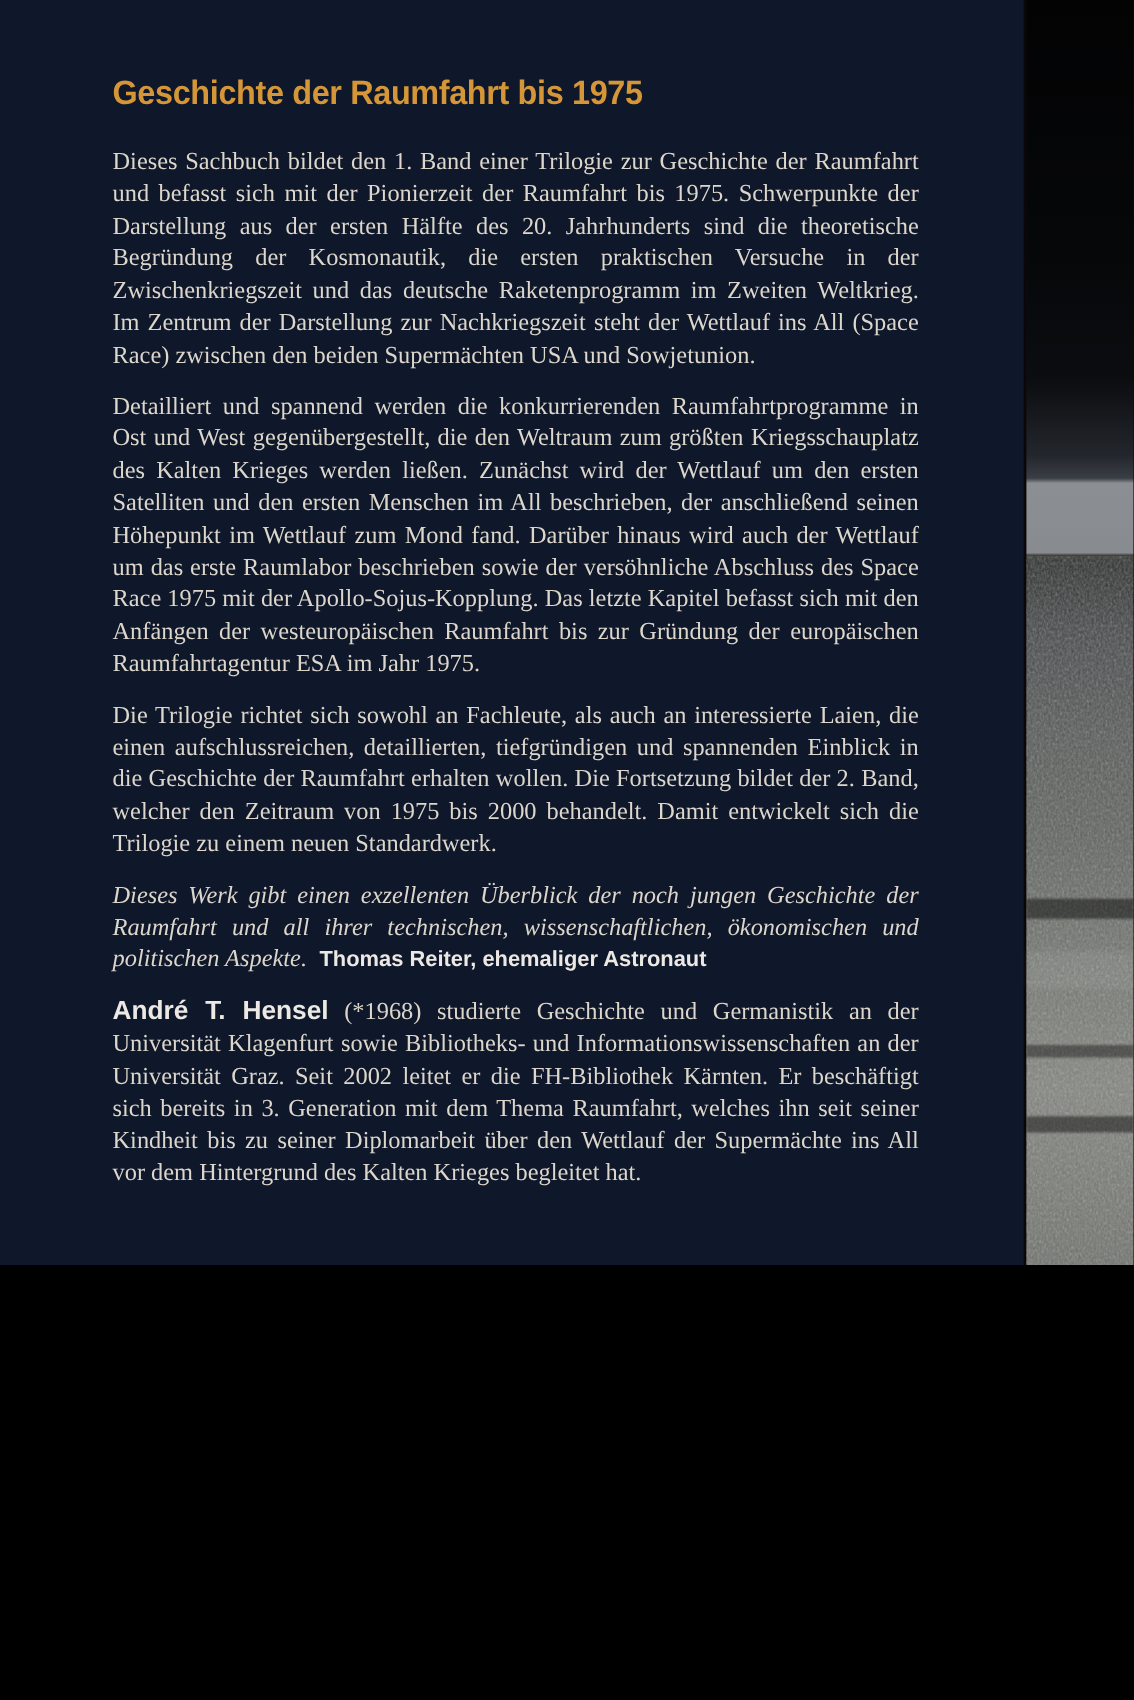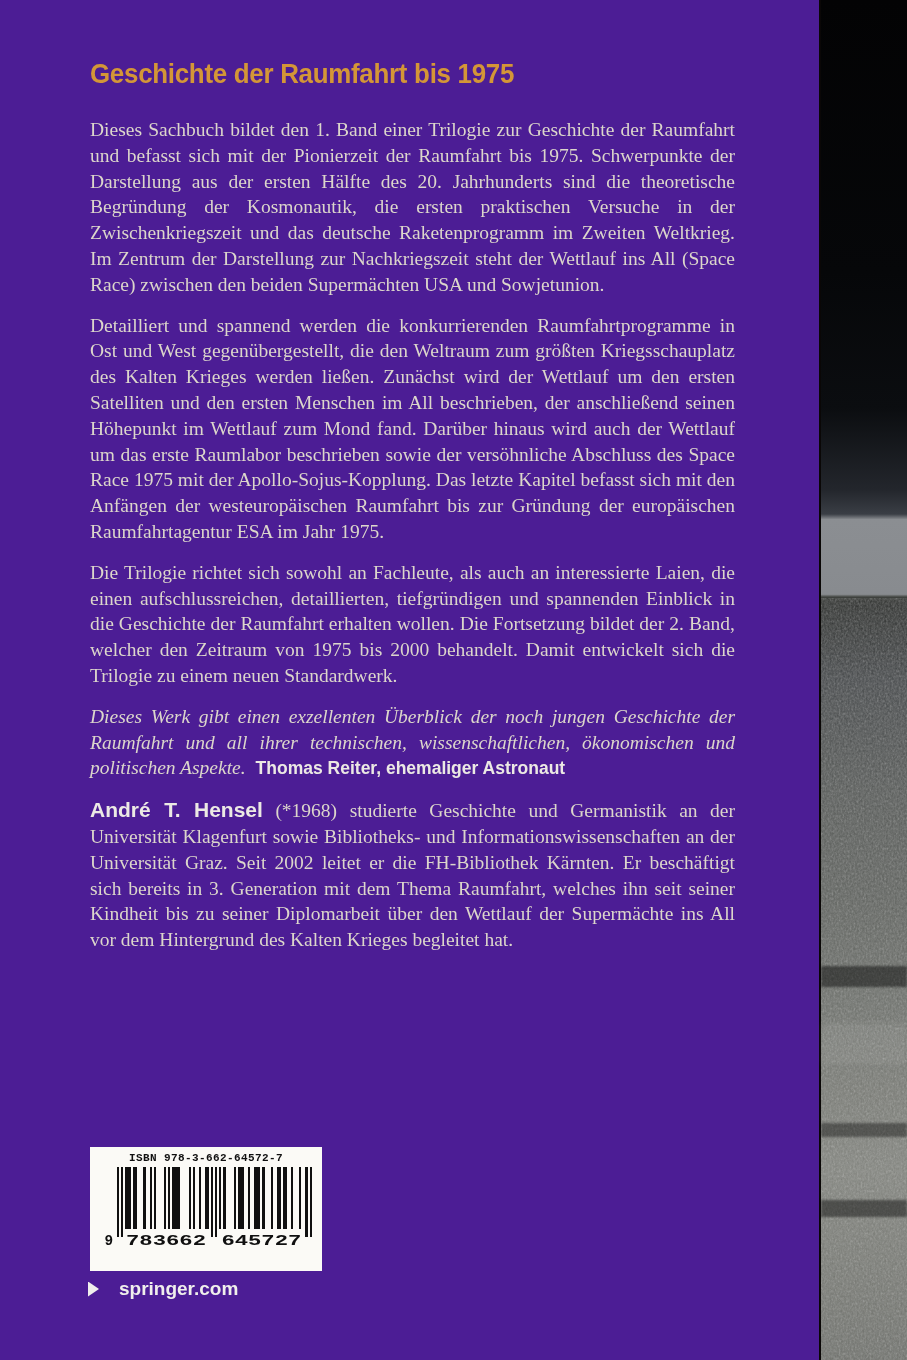--- a/index.html
+++ b/index.html
@@ -1,19 +1,19 @@
 <!DOCTYPE html>
 <html lang="de"><head>
 <meta charset="utf-8">
 <style>
   html,body{margin:0;padding:0;background:#000;}
   .cover{
     position:relative;
-    width:907px;height:1360px;
-    background:#4c1d95;
+    width:907px;height:1012px;
+    background:#0f172a;
     overflow:hidden;
     font-family:"Liberation Serif", serif;
   }
   .content{
     position:absolute;left:90px;top:0;width:645px;
     color:#dcd6cb;
   }
   .title{
     display:inline-block;
     margin:59px 0 27px 0;

